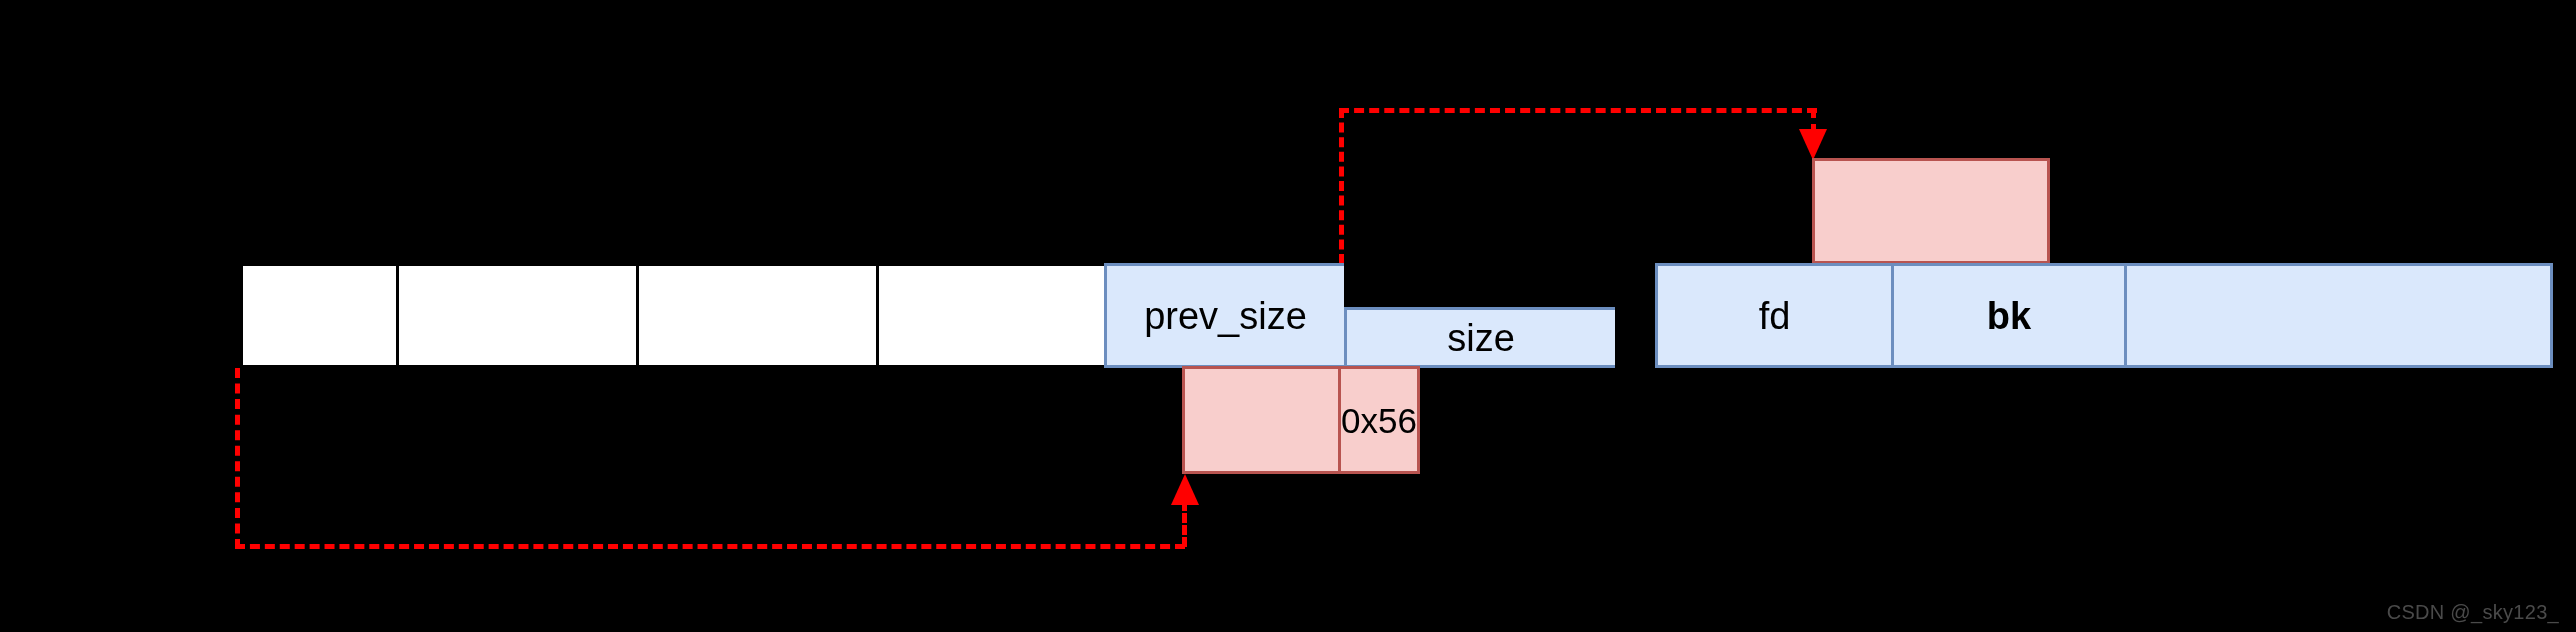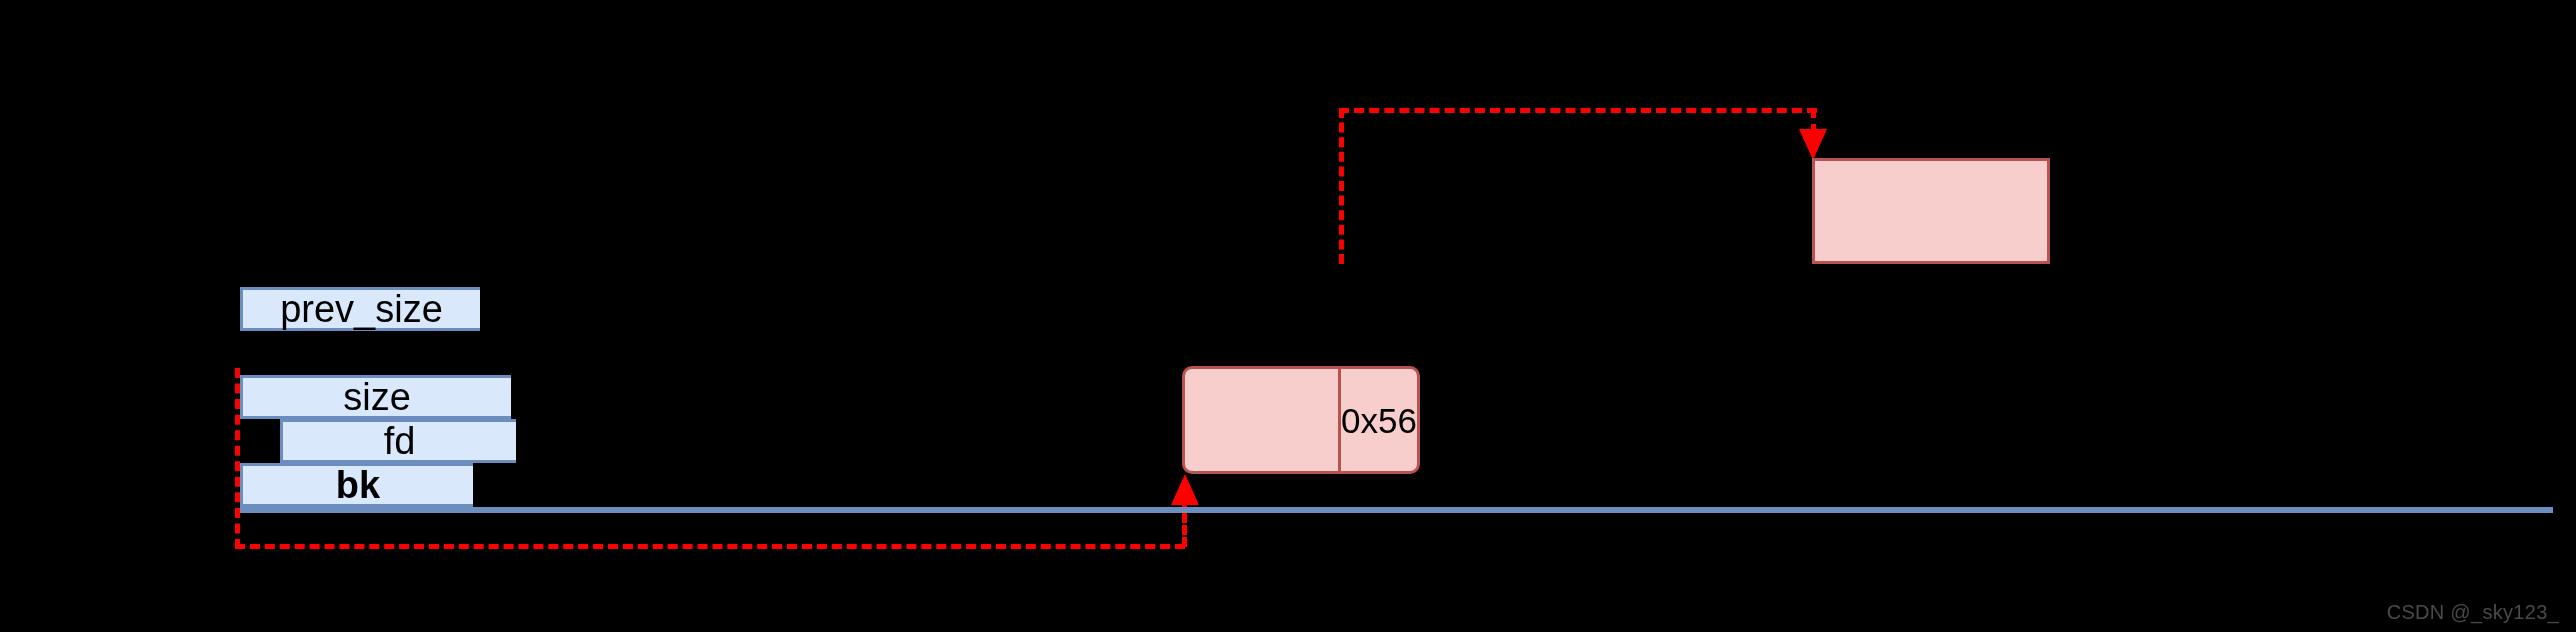--- a/index.html
+++ b/index.html
@@ -20,21 +20,20 @@
 
   
   .bar {
     position: absolute;
     left: 240px;
     top: 263px;
     width: 2313px;
     height: 105px;
     display: flex;
     box-sizing: border-box;
-    flex-direction: column;
   }
   .cell {
     box-sizing: border-box;
     display: flex;
     align-items: center;
     justify-content: center;
     font-size: 38px;
     color: #000000;
     line-height: 1;
   }
@@ -63,21 +62,20 @@
     left: 1812px;
     top: 158px;
     width: 238px;
     height: 106px;
   }
   #pink-lower {
     left: 1182px;
     top: 366px;
     width: 238px;
     height: 108px;
-    border-radius: 10px;
   }
   .pink-sub {
     box-sizing: border-box;
     display: flex;
     align-items: center;
     justify-content: center;
     font-size: 35px;
     color: #000000;
     line-height: 1;
   }

